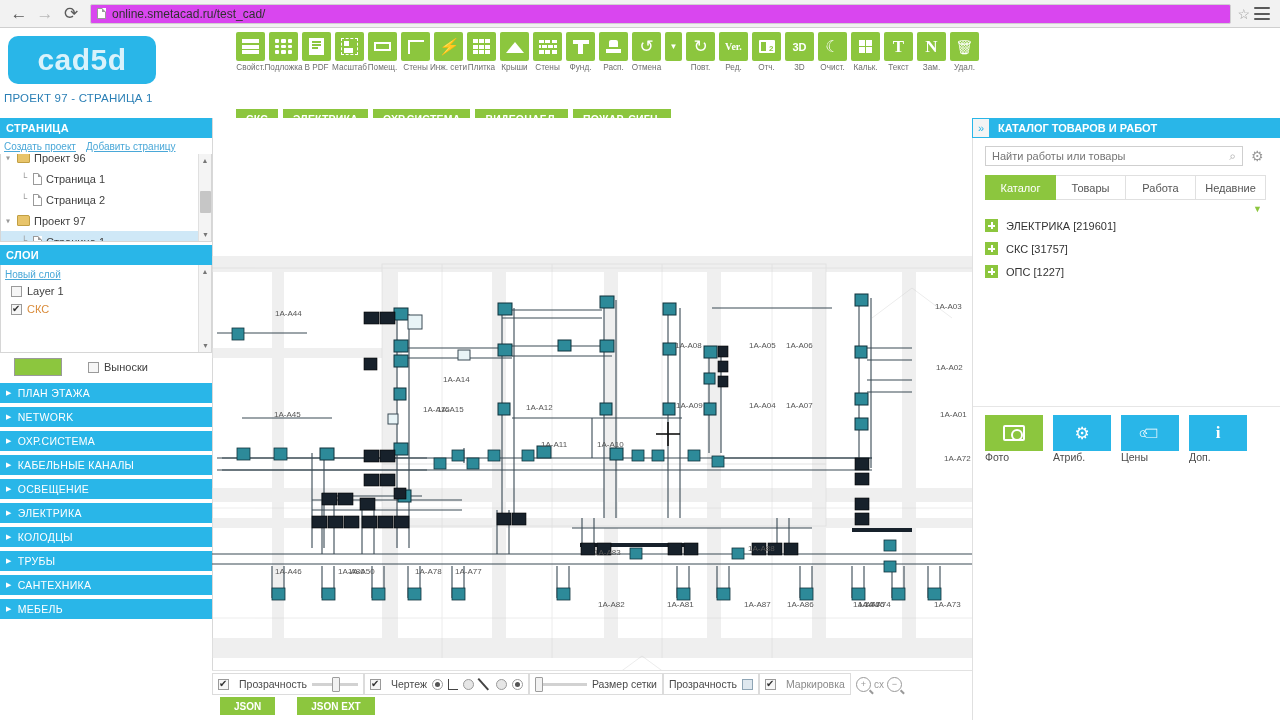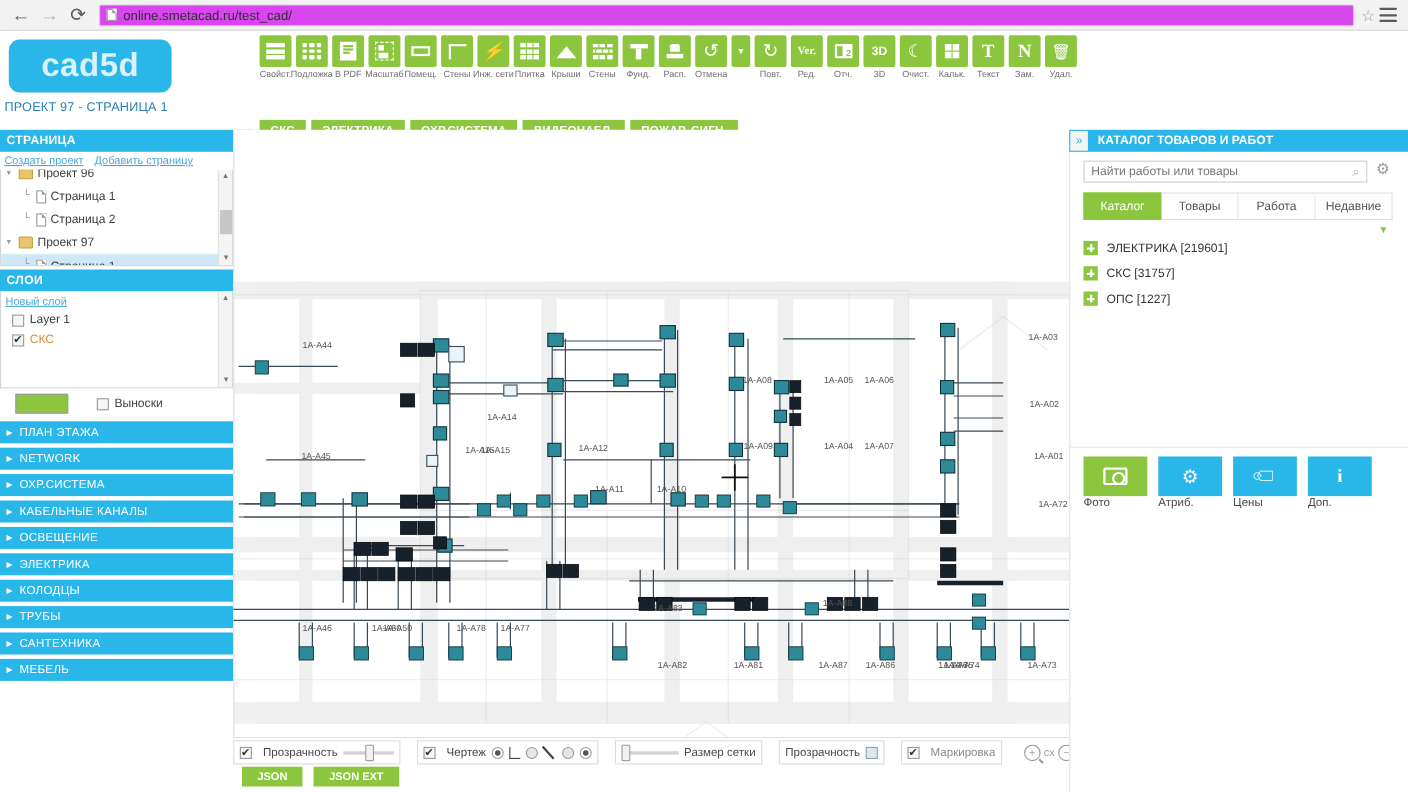--- a/index.html
+++ b/index.html
@@ -176,49 +176,49 @@
     position:absolute; left:212px; top:118px; width:760px; height:552px;
     background:#ffffff; overflow:hidden;
   }
   #canvas-wrap .edge-l { position:absolute;left:0;top:0;width:1px;height:100%;background:#d8d8d8;}
   #cad-svg { position:absolute; left:0; top:0; }
 
   #bottom-bar {
     position:absolute; left:212px; top:670px; width:1068px; height:50px; background:#fff;
     border-top:1px solid #e2e2e2;
   }
-  .bb-row1 { position:absolute; left:0; top:2px; height:22px; display:flex; align-items:center; gap:15px; }
+  .bb-row1 { position:absolute; left:0; top:2px; height:22px; display:flex; align-items:center; gap:0; }
   .bb-group { display:flex; align-items:center; height:22px; border:1px solid #dcdcdc; padding:0 5px; gap:5px; background:#fff;}
   .bb-label { font-size:10.5px; color:#4a4a4a; }
   .slider { width:46px; height:3px; background:#d2d2d2; position:relative; }
   .slider .knob { position:absolute; top:-6px; width:8px; height:15px; background:#f2f2f2; border:1px solid #9d9d9d; border-radius:1px;}
   .radio { width:11px;height:11px;border:1px solid #9a9a9a;border-radius:50%;background:#fff;position:relative;display:inline-block;}
   .radio.on:after{content:"";position:absolute;left:2px;top:2px;width:5px;height:5px;border-radius:50%;background:#555;}
   .radio.gray{background:#e6e6e6;}
   .ic-corner { width:10px;height:11px;border-left:1.6px solid #444;border-bottom:1.6px solid #444;}
   .ic-diag { width:12px;height:12px;position:relative;}
   .ic-diag:after{content:"";position:absolute;left:0;top:0;width:15px;height:1.6px;background:#444;transform:rotate(48deg);transform-origin:0 0;}
   .zoom-ic { width:15px;height:15px;border:1.6px solid #9a9a9a;border-radius:50%;position:relative;display:inline-block;
              font-size:9px;color:#9a9a9a;text-align:center;line-height:12px;}
   .zoom-ic:after{content:"";position:absolute;right:-4px;bottom:-2px;width:5px;height:1.6px;background:#9a9a9a;transform:rotate(45deg);}
   .sq-ic{width:11px;height:11px;background:#dfe8ef;border:1px solid #8fa5b5;}
-  .bb-row2 { position:absolute; left:0; top:26px; display:flex; gap:10px; padding-left:8px; }
+  .bb-row2 { position:absolute; left:0; top:26px; display:flex; gap:22px; padding-left:8px; }
   .json-btn { background:#8cc63e; color:#fff; font-size:10px; font-weight:bold; height:18px;
               display:flex;align-items:center;justify-content:center;padding:0 14px; cursor:default;}
 
   
   #right-panel { position:absolute; left:972px; top:118px; width:308px; height:602px; background:#fff; border-left:1px solid #e0e0e0;}
   #expand-right {
     position:absolute; left:-1px; top:0px; width:18px; height:20px;
     background:#f4f4f4; border:1px solid #29b6e8; color:#29b6e8;
     display:flex; align-items:center; justify-content:center; font-size:11px; cursor:default; z-index:3;
   }
   #right-hdr { position:absolute; left:17px; top:0; width:291px; height:20px; background:#29b6e8; color:#fff;
                display:flex; align-items:center; padding-left:8px; font-size:11px; font-weight:bold;}
-  #search-row { position:absolute; left:12px; top:28px; width:280px; display:flex; align-items:flex-start; gap:8px; }
+  #search-row { position:absolute; left:12px; top:28px; width:280px; display:flex; align-items:center; gap:8px; }
   #search-input-box { flex:1; height:20px; border:1px solid #cfcfcf; background:#fff;
                       display:flex;align-items:center;padding:0 6px; }
   #search-input-box input { border:none; outline:none; flex:1; font-size:11px; color:#9b9b9b;
                             font-family:"Liberation Sans", sans-serif; background:transparent;}
   .gear-ic { width:14px;height:14px;position:relative;color:#9a9a9a;font-size:14px;line-height:14px;}
   #cat-tabs { position:absolute; left:12px; top:57px; width:281px; height:25px; display:flex; }
   .ctab { flex:1; height:25px; border:1px solid #e0e0e0; border-left:none; background:#fff;
           display:flex;align-items:center;justify-content:center;font-size:11px;color:#555; cursor:default;}
   .ctab:first-child { border-left:1px solid #e0e0e0; }
   .ctab.active { background:#8cc63e; color:#fff; border-color:#8cc63e;}

